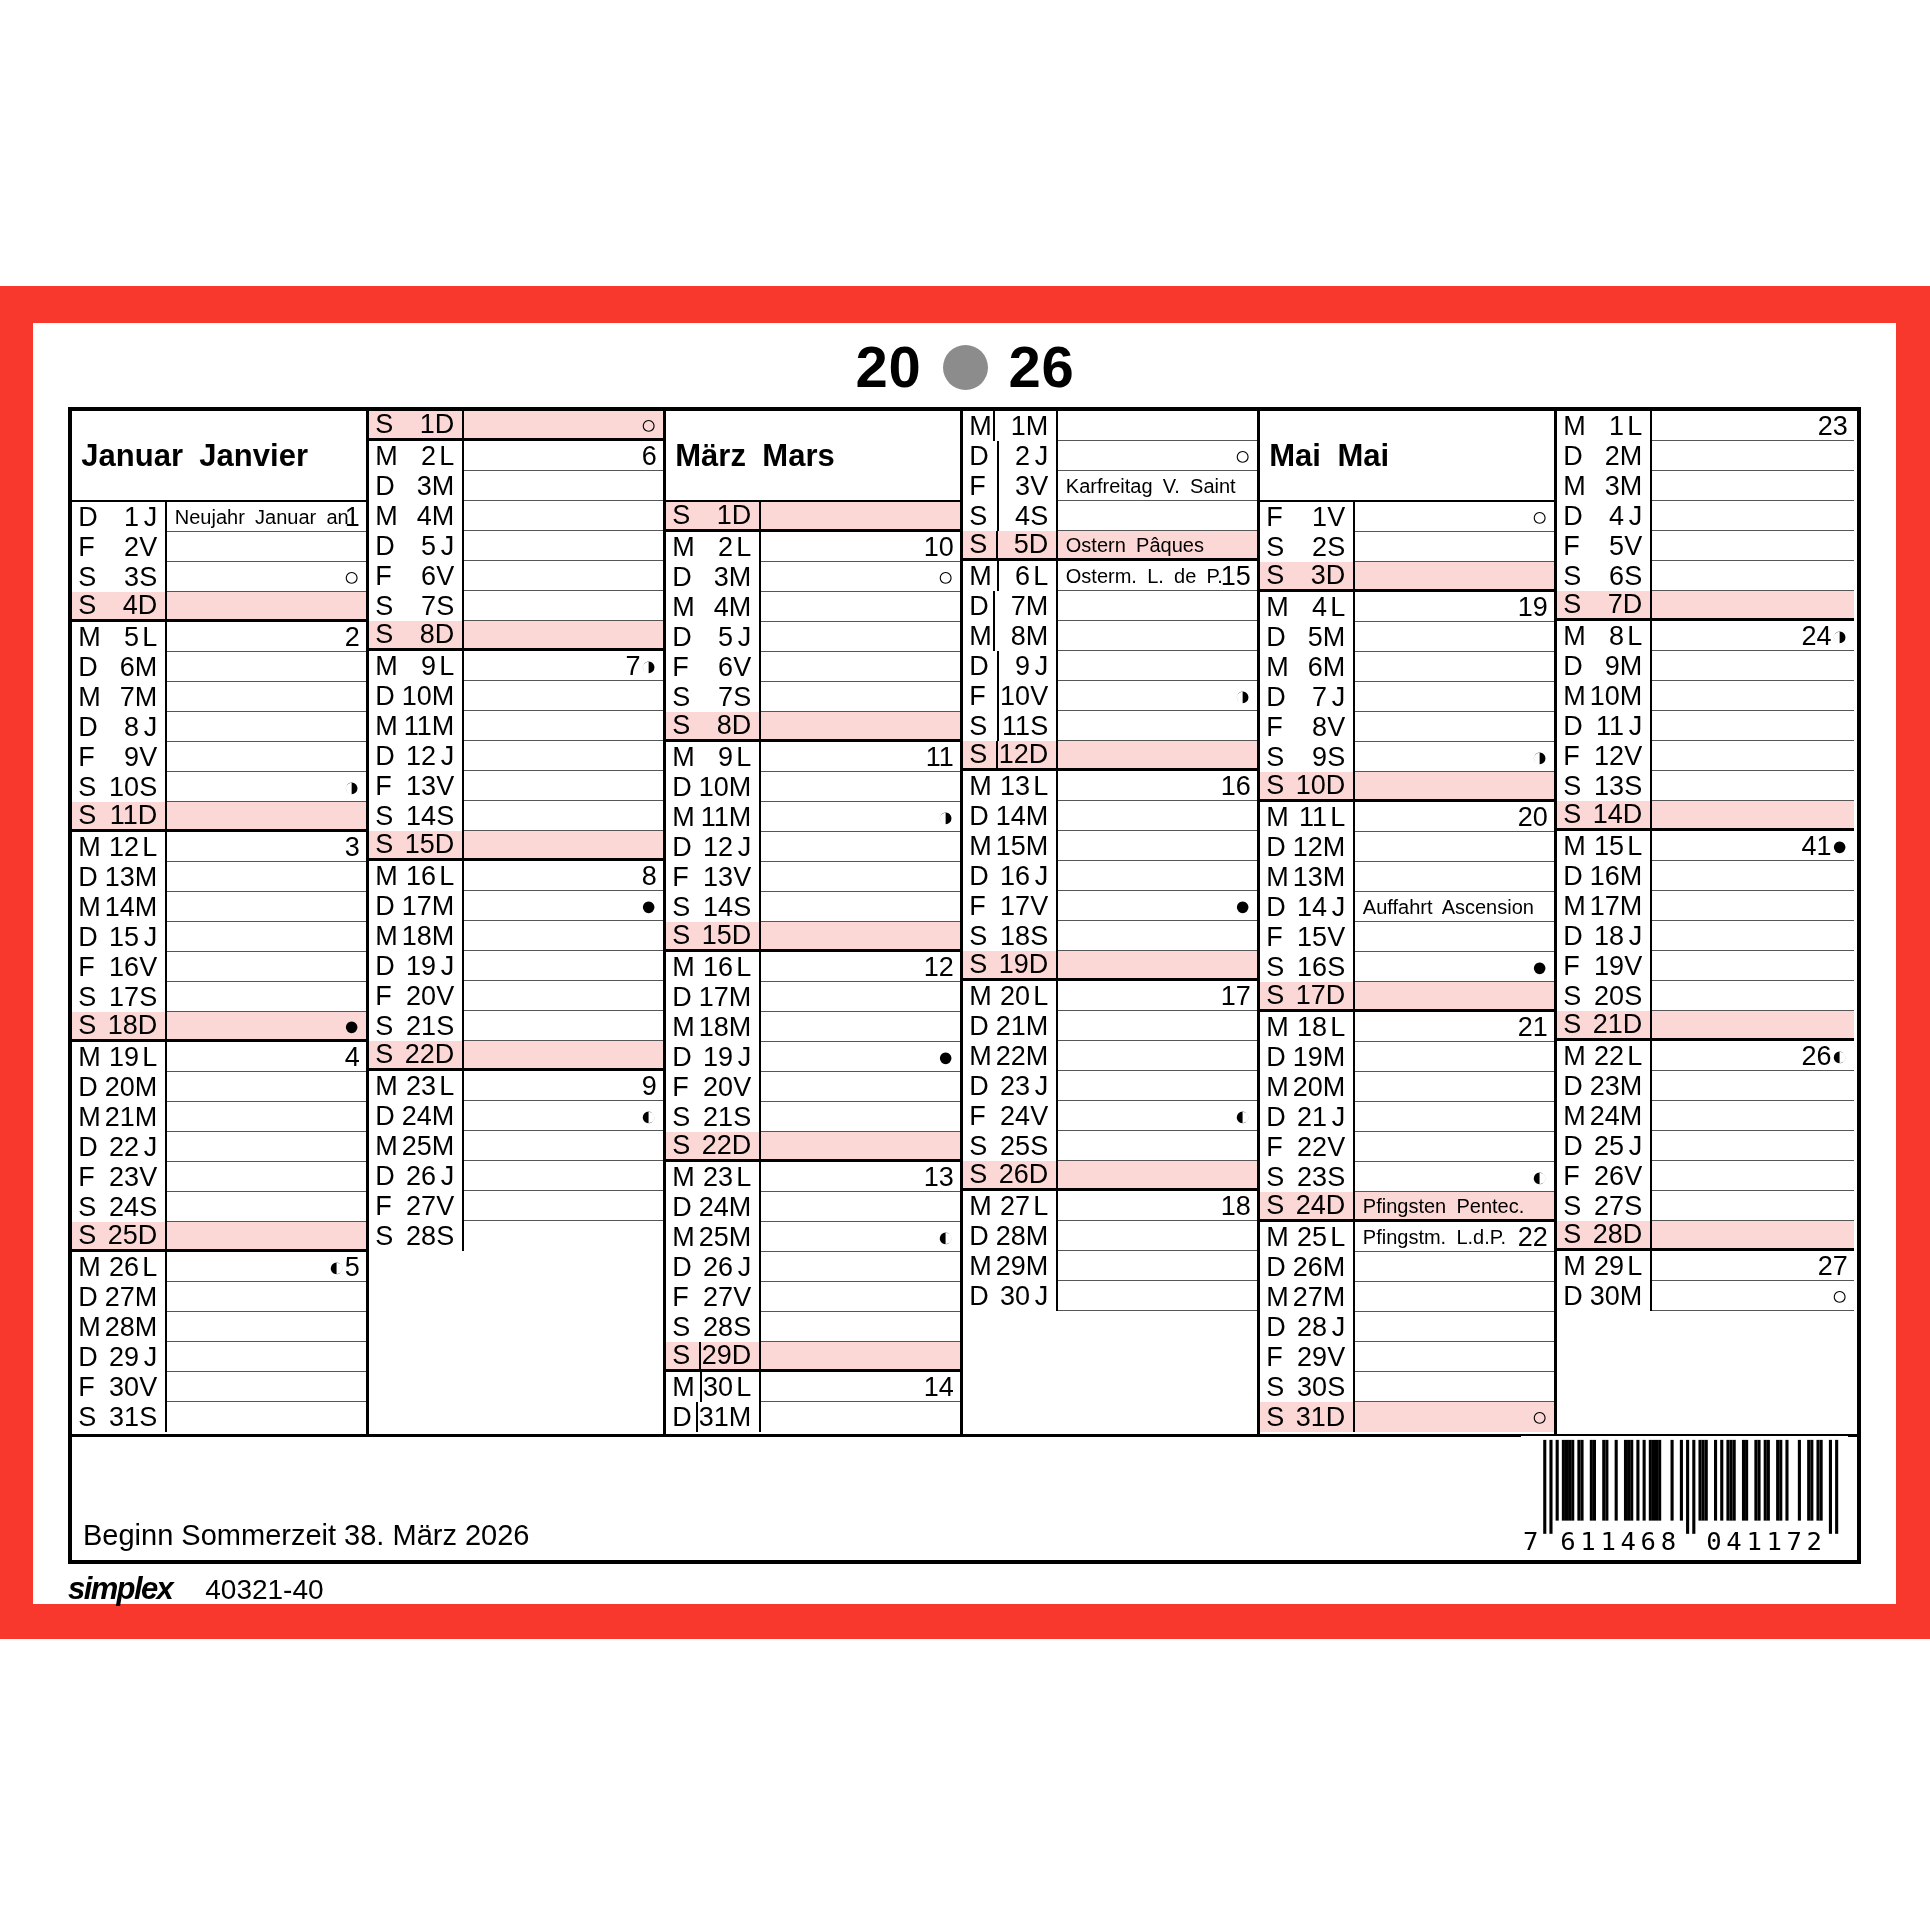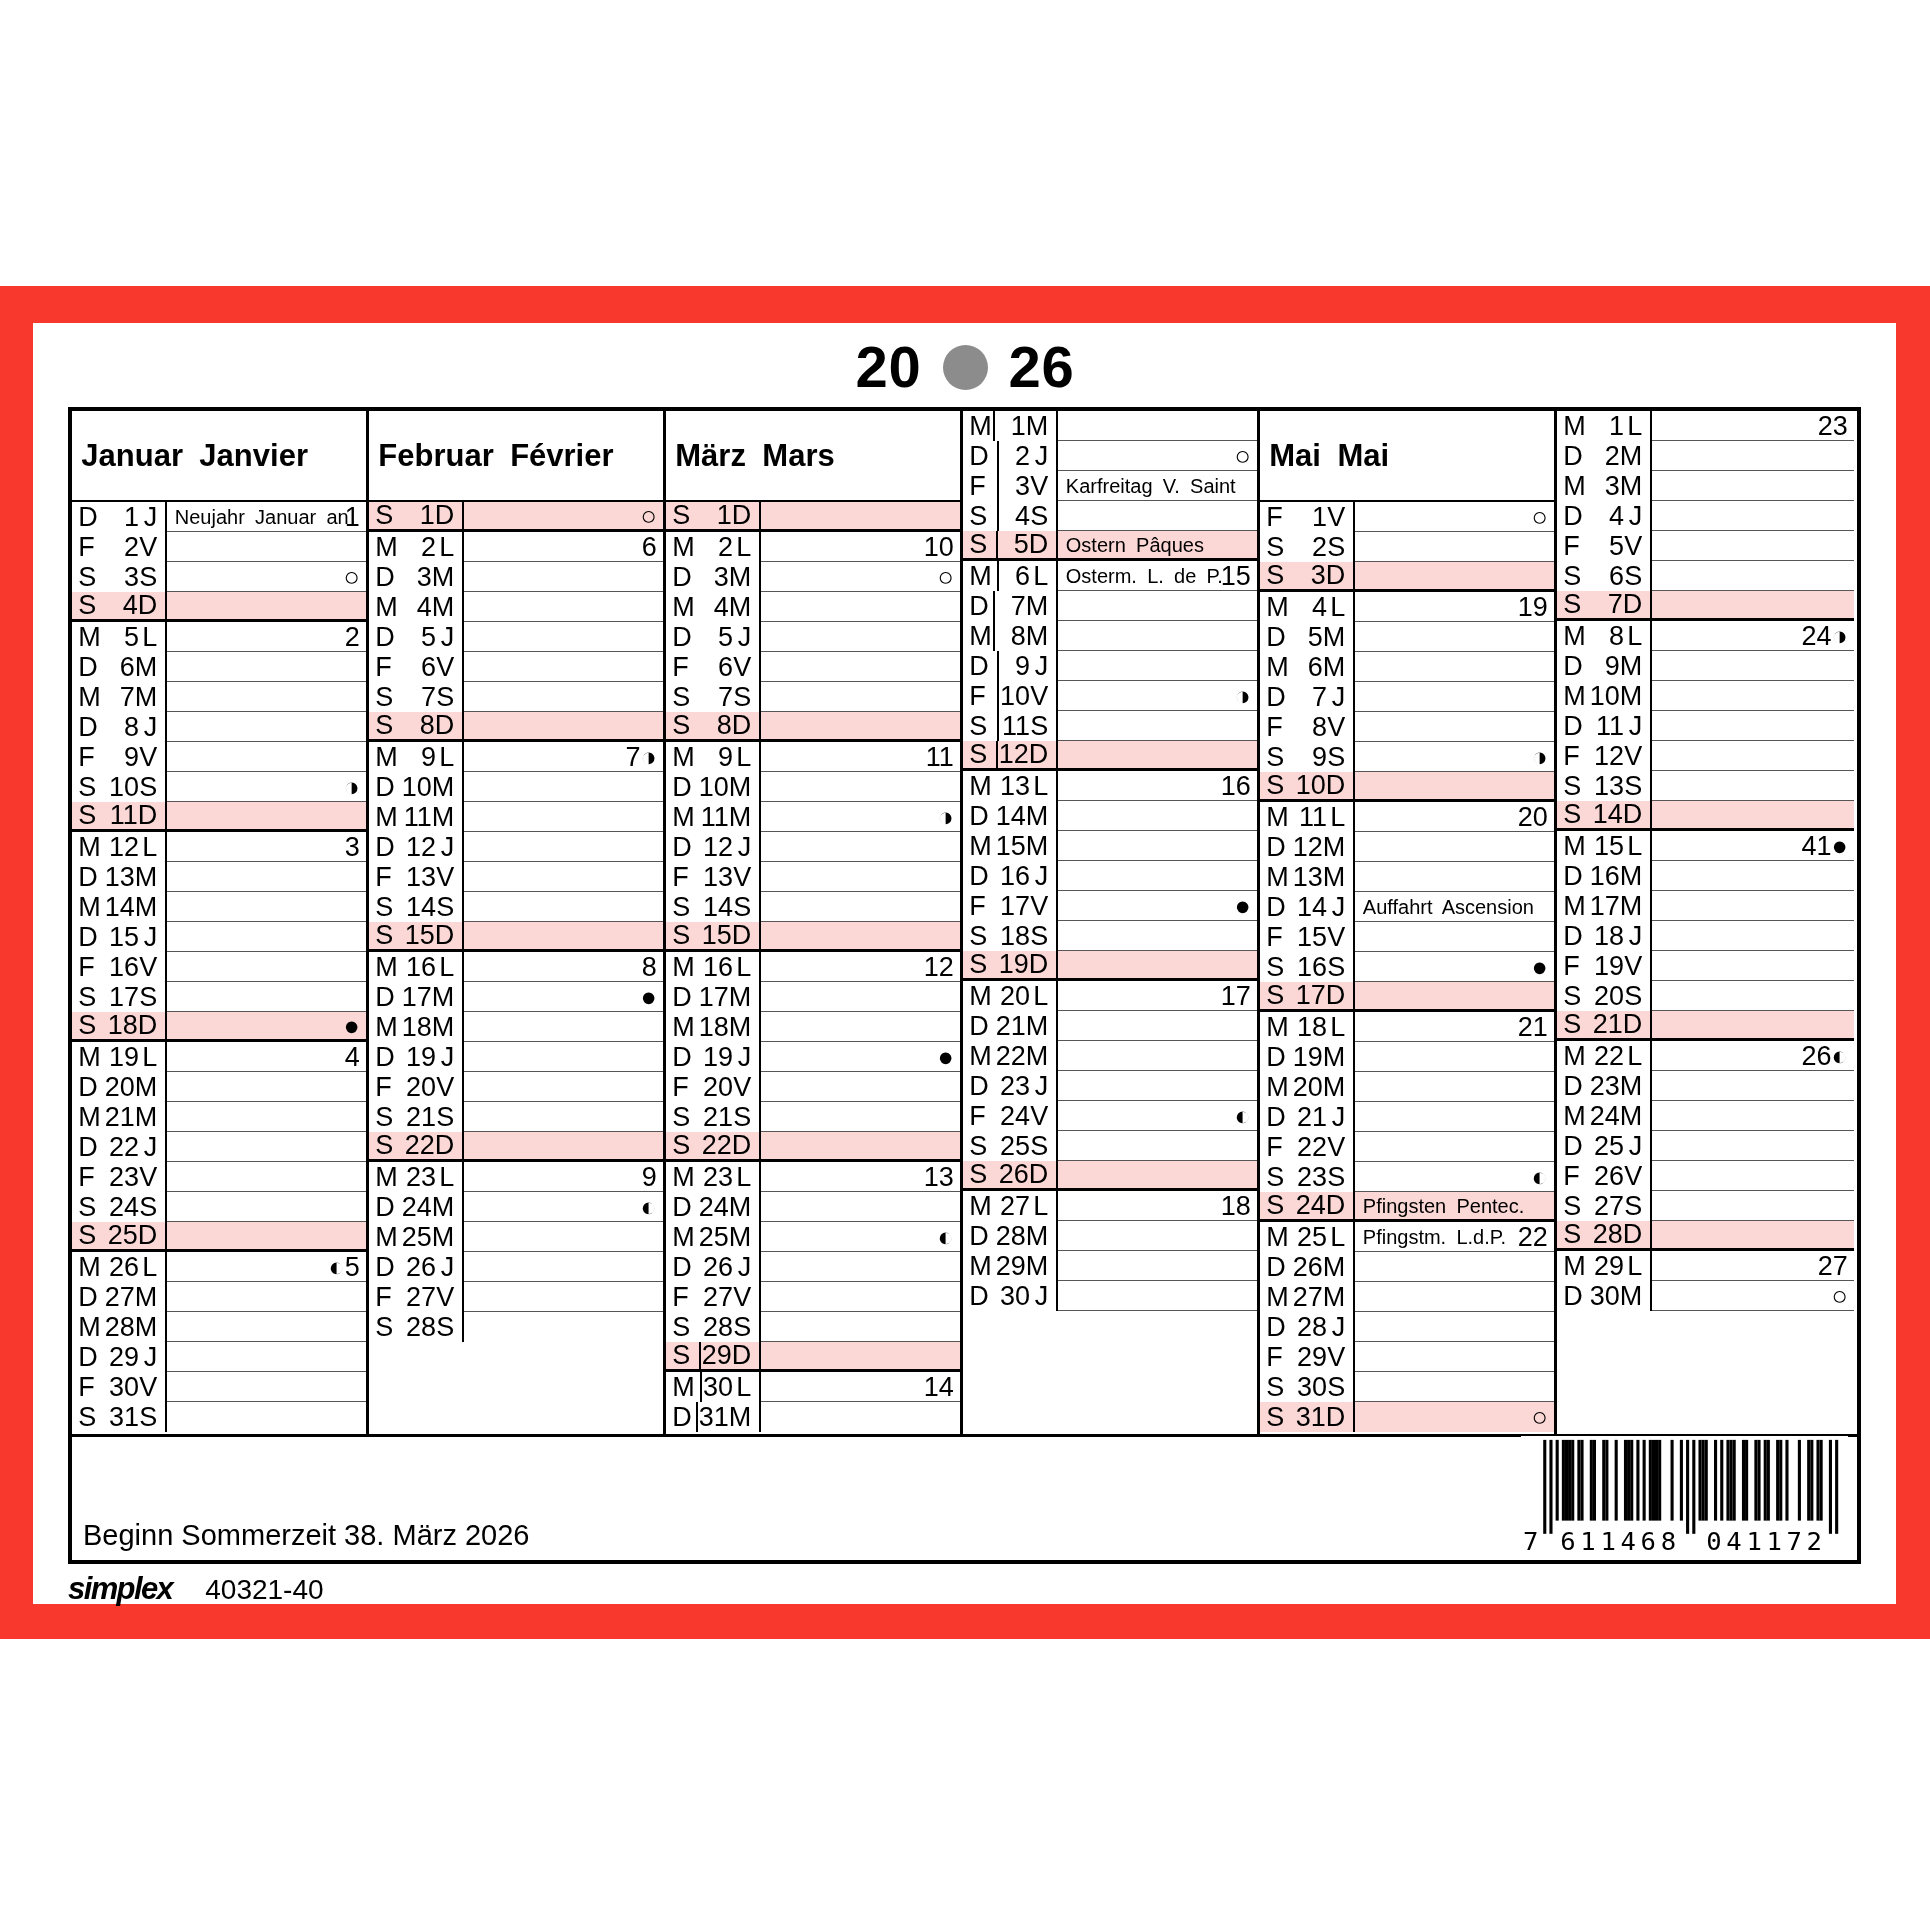--- a/index.html
+++ b/index.html
@@ -391,21 +391,20 @@
               <span class="nf">
                 <span class="n">31</span>
                 <span class="f">S</span>
               </span>
             </div>
             <div class="ncell"></div>
           </div>
         </div>
       </div>
       <div class="month mb">
-        <div class="m-head">Februar Février</div>
         <div class="m-body">
           <div class="dr sun" style="height: 30px;">
             <div class="lets">
               <span class="g">S</span>
               <span class="nf">
                 <span class="n">1</span>
                 <span class="f">D</span>
               </span>
             </div>
             <div class="ncell">

